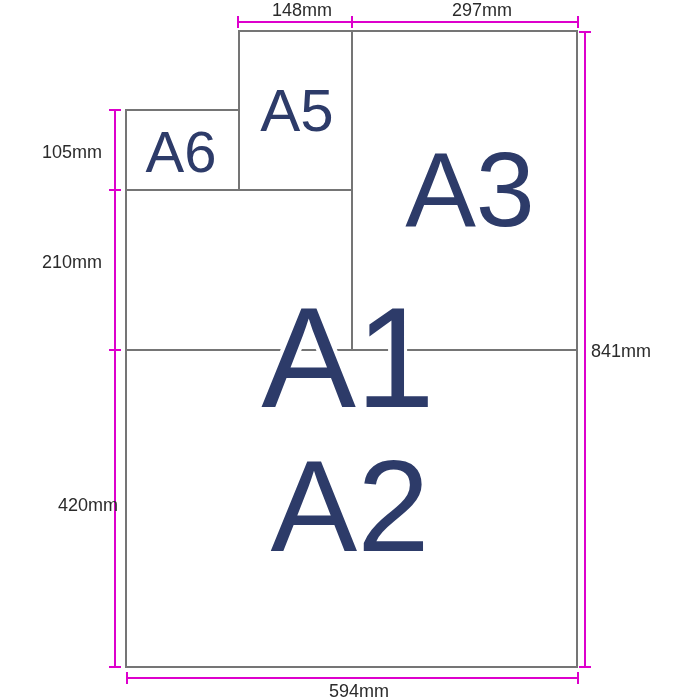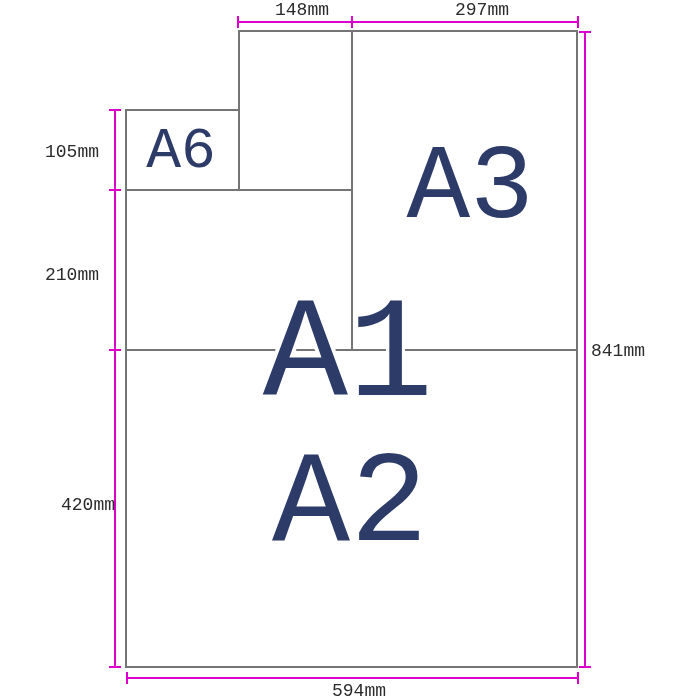--- a/index.html
+++ b/index.html
@@ -8,21 +8,21 @@
     --c-paper-label:#2d3b69;
     --c-dim-text:#2b2b2b;
     --c-bg:#ffffff;
   }
   html,body{margin:0;padding:0;background:var(--c-bg);}
   .canvas{
     position:relative;
     width:700px;height:700px;
     background:var(--c-bg);
     overflow:hidden;
-    font-family:Liberation Mono, monospace;
+    font-family:Liberation Sans, sans-serif;
   }
   .gline{position:absolute;background:var(--c-border);z-index:1;}
   .mline{position:absolute;background:var(--c-dim-line);z-index:2;}
   .mtick{position:absolute;background:var(--c-dim-line);z-index:2;}
   .dim-label{
     position:absolute;
     font-size:18px;line-height:18px;
     color:var(--c-dim-text);
     white-space:nowrap;
     z-index:3;
@@ -75,22 +75,23 @@
   <div class="mtick" style="left:579px;top:666px;width:12px;height:2px"></div>
 
   <div class="mline" style="left:126px;top:677px;width:453px;height:2px"></div>
   <div class="mtick" style="left:126px;top:672px;width:2px;height:12px"></div>
   <div class="mtick" style="left:577px;top:672px;width:2px;height:12px"></div>
 
   <div class="dim-label center" style="left:302px;top:10px">148mm</div>
   <div class="dim-label center" style="left:482px;top:10px">297mm</div>
   <div class="dim-label" style="left:591px;top:342px">841mm</div>
   <div class="dim-label rightalign" style="left:36px;top:143px">105mm</div>
-  <div class="dim-label rightalign" style="left:36px;top:266px">210mm</div>
+  <div class="dim-label rightalign" style="left:36px;top:253px">210mm</div>
   <div class="dim-label rightalign" style="left:52px;top:496px">420mm</div>
   <div class="dim-label center" style="left:359px;top:691px">594mm</div>
 
   <div class="paper-label" style="left:181px;top:152px;font-size:58px">A6</div>
+  <div class="paper-label" style="left:297px;top:111px;font-size:60px">A5</div>
   <div class="paper-label" style="left:470px;top:189px;font-size:106px">A3</div>
   <div class="paper-label" style="left:348px;top:358px;font-size:142px">A1</div>
   <div class="paper-label" style="left:350px;top:506px;font-size:130px">A2</div>
 
 </div>
 
 </body></html>

